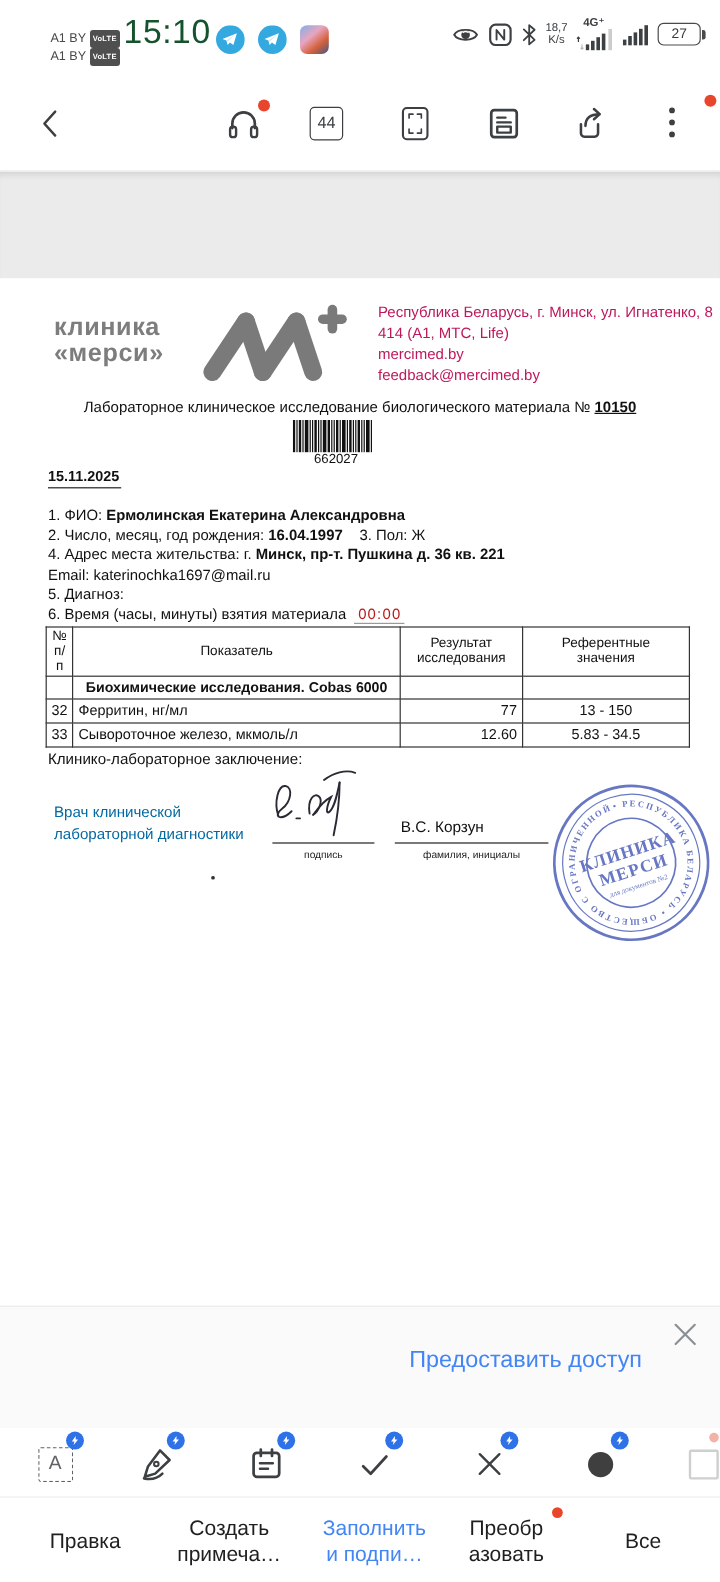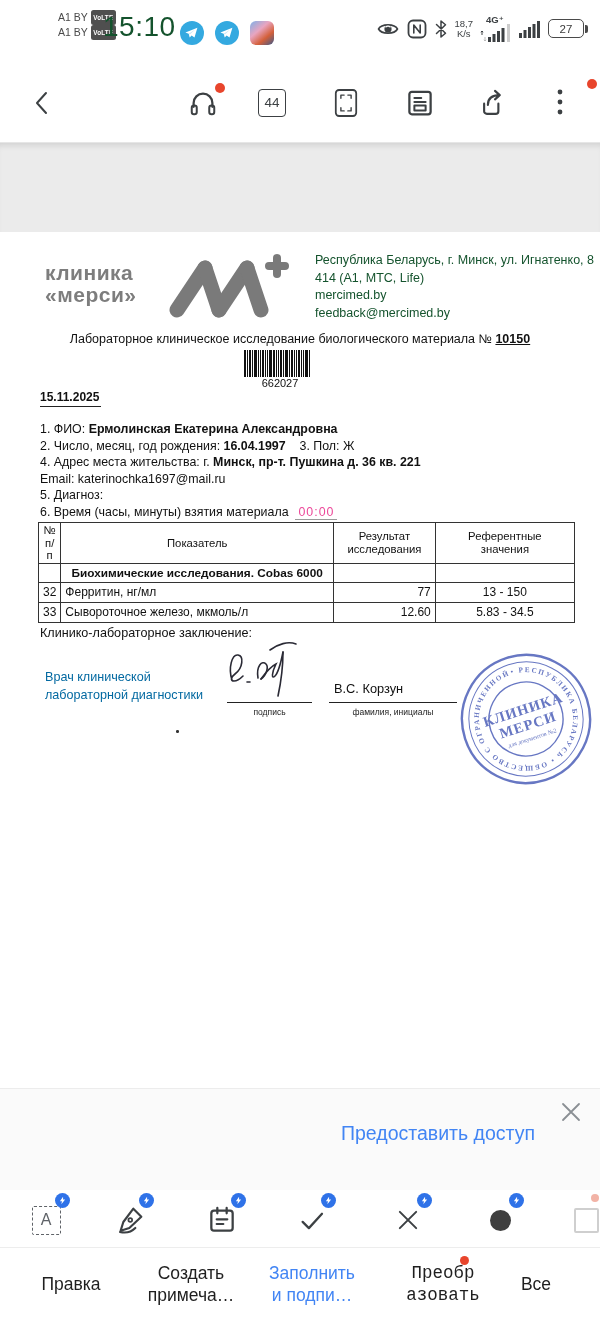--- a/index.html
+++ b/index.html
@@ -1,21 +1,21 @@
 <!DOCTYPE html>
 <html><head>
 <meta charset="utf-8">
 <style>
   * { margin:0; padding:0; box-sizing:border-box; }
   body { font-family:"Liberation Sans","DejaVu Sans",sans-serif; background:#fff; }
   .screen { position:relative; width:600px; height:1318px; overflow:hidden; background:#fff; }
 
   
   .status-bar { position:absolute; top:0; left:0; width:600px; height:62px; background:#fff; }
-  .sb-carrier { position:absolute; left:42px; top:10px; font-size:10.5px; color:#4a4a4a; line-height:13px;margin-left:16px; }
+  .sb-carrier { position:absolute; left:42px; top:25px; font-size:10.5px; color:#4a4a4a; line-height:13px; }
   .sb-carrier .row { display:flex; align-items:center; gap:3px; }
   .volte { background:#4f4f4f; color:#fff; font-size:6.3px; font-weight:bold; padding:1px 2.5px; border-radius:2.5px; letter-spacing:.2px; }
   .sb-time { position:absolute; left:103px; top:11px; font-size:28px; font-weight:500; color:#14532d; letter-spacing:.5px; }
   .sb-appicons { position:absolute; left:180px; top:21px; display:flex; gap:11px; align-items:center; }
   .tg { width:24px; height:24px; }
   .app-thumb { width:24px; height:24px; border-radius:6px; background:linear-gradient(140deg,#7fb0e8 0%,#e8a5c0 38%,#d4603a 68%,#3a5a8c 100%); }
   .sb-right { position:absolute; right:16px; top:15px; display:flex; align-items:center; gap:7px; color:#3c4043; }
   .sb-speed { font-size:9.5px; line-height:10px; color:#3c4043; text-align:center; }
   .sb-net { display:flex; flex-direction:column; align-items:flex-start; }
   .sb-net .nettype { font-size:9.5px; font-weight:bold; line-height:9px; margin-left:6px; }
@@ -29,29 +29,29 @@
   .red-dot { position:absolute; width:10px; height:10px; border-radius:50%; background:#e8452c; }
   .page-box { width:28px; height:28px; border:1.9px solid #3c4043; border-radius:4px; display:flex; align-items:center; justify-content:center; font-size:13.5px; color:#3c4043; }
 
   
   .page-gap { position:absolute; top:143px; left:0; width:600px; height:89px; background:#ebebeb; box-shadow:inset 0 6px 6px -4px rgba(0,0,0,.12); }
 
   
   .doc-page { position:absolute; top:232px; left:0; width:600px; height:856px; background:#fff; color:#111; }
   .clinic-name { position:absolute; left:45px; top:30px; color:#7d7d7d; font-weight:bold; font-size:21px; line-height:22px; letter-spacing:.5px; }
   .m-logo { position:absolute; left:165px; top:16px; }
-  .clinic-address { position:absolute; left:315px; top:20px; font-size:12.5px; line-height:17.5px; color:#14532d; }
+  .clinic-address { position:absolute; left:315px; top:20px; font-size:12.5px; line-height:17.5px; color:#be185d; }
   .doc-title { position:absolute; left:0; top:100px; width:600px; text-align:center; font-size:12.5px; color:#111; }
   .doc-title .num { font-weight:bold; text-decoration:underline; }
   .barcode { position:absolute; left:244px; top:118px; }
   .barcode-number { position:absolute; left:240px; top:145px; width:80px; text-align:center; font-size:11px; color:#111; }
   .doc-date { position:absolute; left:40px; top:158px; font-size:12px; font-weight:bold; border-bottom:1.3px solid #222; padding:0 2px 2px 0; }
   .patient { position:absolute; left:40px; top:189px; width:530px; font-size:12.4px; line-height:16.5px; color:#111; }
   .b { font-weight:bold;text-align:center; }
-  .u-gray { color:#ec4899; border-bottom:1px solid #9a9a9a; padding:0 3px; letter-spacing:1px; }
+  .u-gray { color:#b91c1c; border-bottom:1px solid #9a9a9a; padding:0 3px; letter-spacing:1px; }
   .gap2 { display:inline-block; width:14px; }
 
   table.results { position:absolute; left:38px; top:290px; width:537px; border-collapse:collapse; font-size:11.5px; color:#111; }
   table.results td, table.results th { border:1px solid #333; padding:1px 4px; font-weight:normal; vertical-align:middle; }
   table.results th { text-align:center; white-space:pre-line; font-size:11.3px; line-height:12.5px; height:30px; }
   .col-num { width:20px; } .col-name { width:275px; } .col-res { width:102px; } .col-ref { width:140px; }
   tr.section td { font-weight:bold; text-align:center; font-size:11.8px; height:19px; }
   tr.data td { height:20px; font-size:12px; }
   td.res { text-align:right; padding-right:10px; font-size:12.5px; }
   td.ref { text-align:center; font-size:12.5px; }
@@ -446,19 +446,19 @@
     </div>
     <span class="faint-dot"></span>
 
     <div class="bb-divider"></div>
 
     <div class="tab" style="left:191px;">Создать
 примеча…</div>
     <div class="tab" style="left:71px;">Правка</div>
     <div class="tab active" style="left:312px;">Заполнить
 и подпи…</div>
-    <div class="tab" style="left:443px;font-family:Liberation Mono, monospace;">Преобр
+    <div class="tab" style="left:422px;">Преобр
 азовать</div>
     <div class="tab" style="left:536px;">Все</div>
     <span class="tab-dot"></span>
   </div>
 
 </div>
 
 </body></html>

